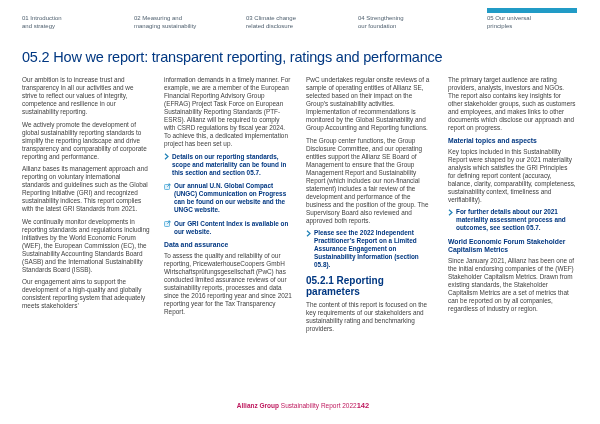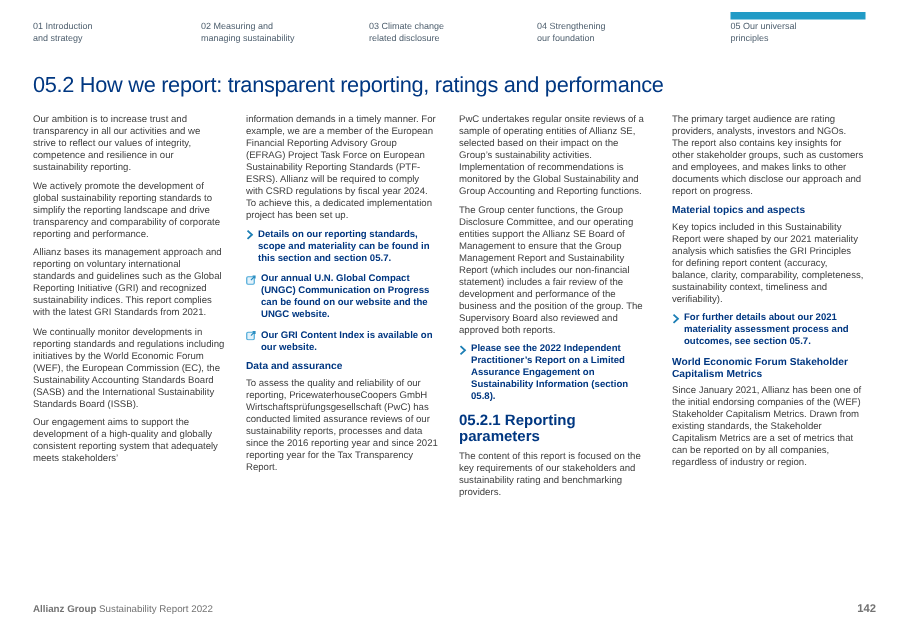--- a/index.html
+++ b/index.html
@@ -58,22 +58,22 @@
     display: flex; gap: 3px; align-items: flex-start;
     font-size: 6.4px; line-height: 8px; font-weight: 700;
     color: #003781; margin-bottom: 5.5px; cursor: pointer;
   }
   .link .ic { flex: 0 0 auto; margin-top: 0.5px; }
   .link span.txt { display: block; }
 
   
   .footer {
     position: absolute; top: 401px; left: 22px; right: 16px;
-    display: flex; justify-content: space-between; align-items: baseline;
-    color: #737373;
+    display: flex; justify-content: center; align-items: baseline;
+    color: #be185d;
   }
   .footer .left { font-size: 6.5px; }
   .footer .brand { font-weight: 700; }
   .footer .pageno { font-size: 7.5px; font-weight: 700; }
 </style>
 </head>
 <body>
 
 <div class="page">
 

